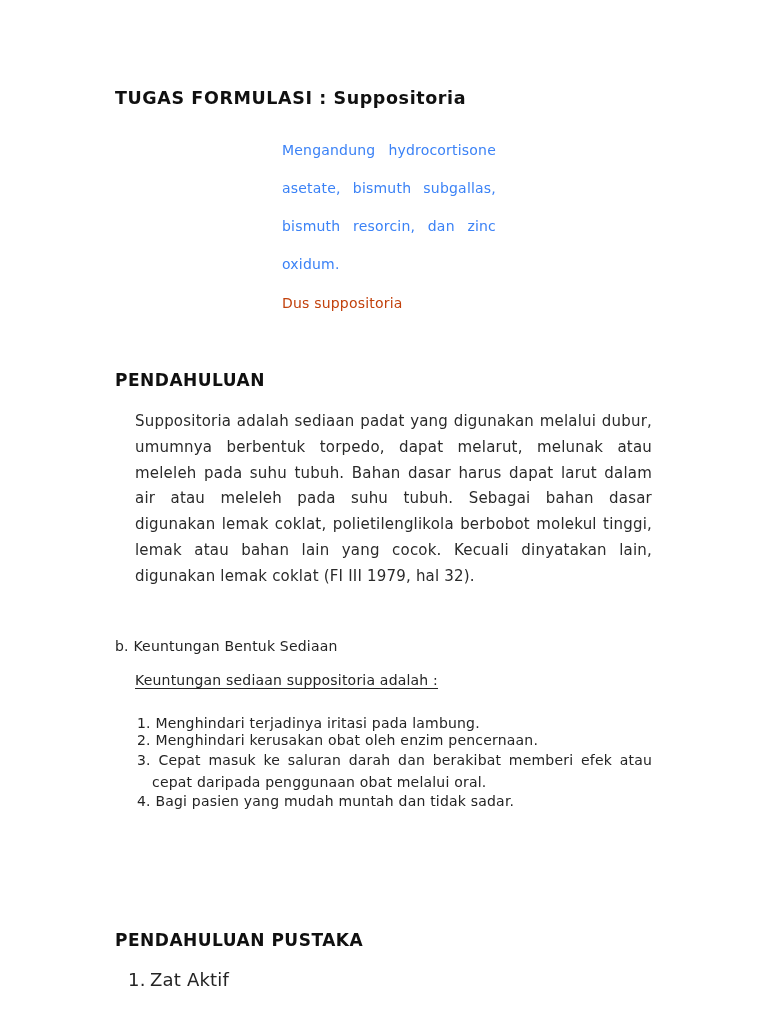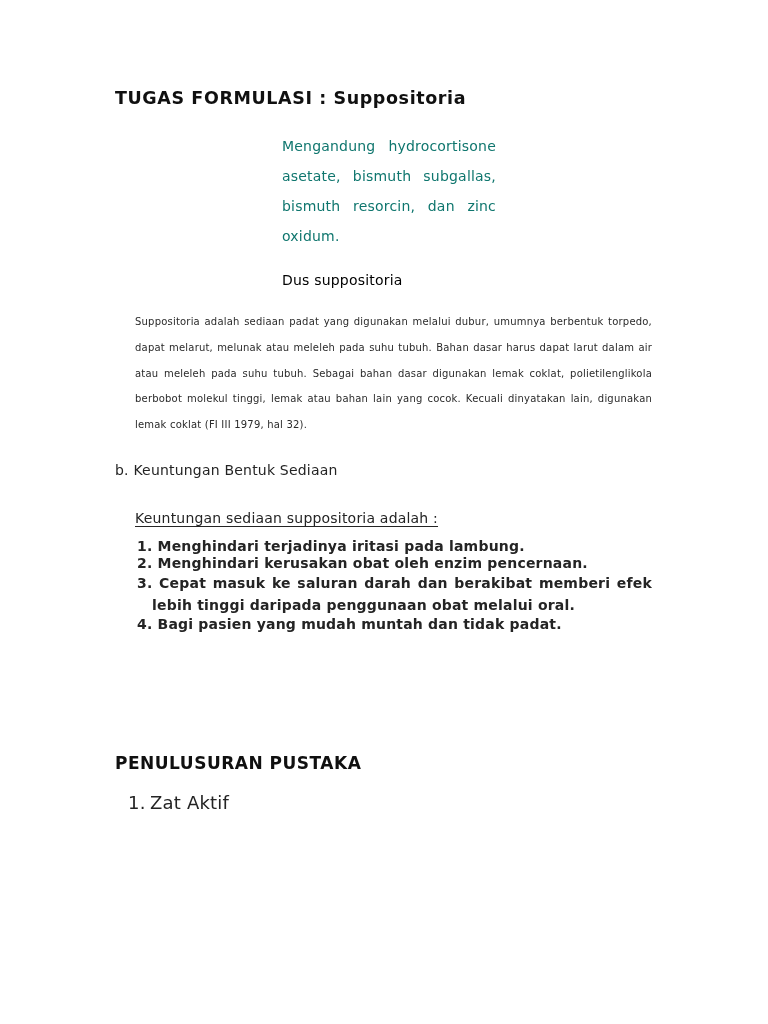--- a/index.html
+++ b/index.html
@@ -25,31 +25,31 @@
     letter-spacing: 0.6px;
     line-height: 20px;
     white-space: nowrap;
   }
   .comp-block {
     margin-left: 167px;
     margin-top: 23px;
   }
   .comp-text {
     font-size: 14px;
-    line-height: 30px;
+    line-height: 38px;
     letter-spacing: 0.2px;
     text-align: justify;
-    color: #0f766e;
+    color: #3b82f6;
   }
   .packaging-text {
-    margin-top: 19px;
+    margin-top: 10px;
     font-size: 14px;
     line-height: 20px;
     letter-spacing: 0.2px;
-    color: #000000;
+    color: #c2410c;
   }
   h2.section-heading {
     font-size: 17px;
     font-weight: bold;
     color: #101010;
     letter-spacing: 0.5px;
     line-height: 20px;
     white-space: nowrap;
   }
   h2.pendahuluan { margin-top: 57px; }
@@ -58,43 +58,42 @@
     margin-top: 21px;
     font-size: 14px;
     line-height: 17px;
     letter-spacing: 0.2px;
     color: #242424;
   }
   .def-par {
     margin-left: 20px;
     margin-top: 19px;
     width: 517px;
-    font-size: 10px;
+    font-size: 15px;
     line-height: 25.8px;
     letter-spacing: 0.2px;
     text-align: justify;
     color: #2a2a2a;
   }
-  .adv-label { margin-top: 24px; }
+  .adv-label { margin-top: 48px; }
   .adv-intro {
     margin-left: 20px;
-    margin-top: 31px;
+    margin-top: 17px;
     font-size: 14px;
     line-height: 17px;
     letter-spacing: 0.2px;
     text-decoration: underline;
     text-underline-offset: 3px;
     color: #242424;
   }
   ol.adv-list {
     margin-left: 22px;
-    margin-top: 11px;
+    margin-top: 26px;
     width: 515px;
     list-style: none;
-    font-weight: bold;
   }
   ol.adv-list li {
     font-size: 14px;
     line-height: 17px;
     letter-spacing: 0.2px;
     padding-left: 15px;
     text-indent: -15px;
     text-align: justify;
     color: #242424;
   }
@@ -117,46 +116,47 @@
 
 <div class="page">
 
   <h1 class="doc-title">TUGAS FORMULASI : Suppositoria</h1>
 
   <div class="comp-block">
     <p class="comp-text">Mengandung hydrocortisone asetate, bismuth subgallas, bismuth resorcin, dan zinc oxidum.</p>
     <p class="packaging-text">Dus suppositoria</p>
   </div>
 
+  <h2 class="section-heading pendahuluan">PENDAHULUAN</h2>
 
 
   <p class="def-par">Suppositoria adalah sediaan padat yang digunakan melalui dubur, umumnya berbentuk torpedo, dapat melarut, melunak atau meleleh pada suhu tubuh. Bahan dasar harus dapat larut dalam air atau meleleh pada suhu tubuh. Sebagai bahan dasar digunakan lemak coklat, polietilenglikola berbobot molekul tinggi, lemak atau bahan lain yang cocok. Kecuali dinyatakan lain, digunakan lemak coklat (FI III 1979, hal 32).</p>
 
   <p class="sub-label adv-label">b. Keuntungan Bentuk Sediaan</p>
 
   <p class="adv-intro">Keuntungan sediaan suppositoria adalah :</p>
 
   <ol class="adv-list">
     <li>
       <span class="li-num">1.</span>
       <span class="li-text">Menghindari terjadinya iritasi pada lambung.</span>
     </li>
     <li>
       <span class="li-num">2.</span>
       <span class="li-text">Menghindari kerusakan obat oleh enzim pencernaan.</span>
     </li>
     <li class="multiline">
       <span class="li-num">3.</span>
-      <span class="li-text">Cepat masuk ke saluran darah dan berakibat memberi efek lebih tinggi daripada penggunaan obat melalui oral.</span>
+      <span class="li-text">Cepat masuk ke saluran darah dan berakibat memberi efek atau cepat daripada penggunaan obat melalui oral.</span>
     </li>
     <li>
       <span class="li-num">4.</span>
-      <span class="li-text">Bagi pasien yang mudah muntah dan tidak padat.</span>
+      <span class="li-text">Bagi pasien yang mudah muntah dan tidak sadar.</span>
     </li>
   </ol>
 
-  <h2 class="section-heading penulusuran">PENULUSURAN PUSTAKA</h2>
+  <h2 class="section-heading penulusuran">PENDAHULUAN PUSTAKA</h2>
 
   <p class="pustaka-item">
     <span class="li-num">1.</span><span class="li-text">Zat Aktif</span>
   </p>
 
 </div>
 
 </body></html>

